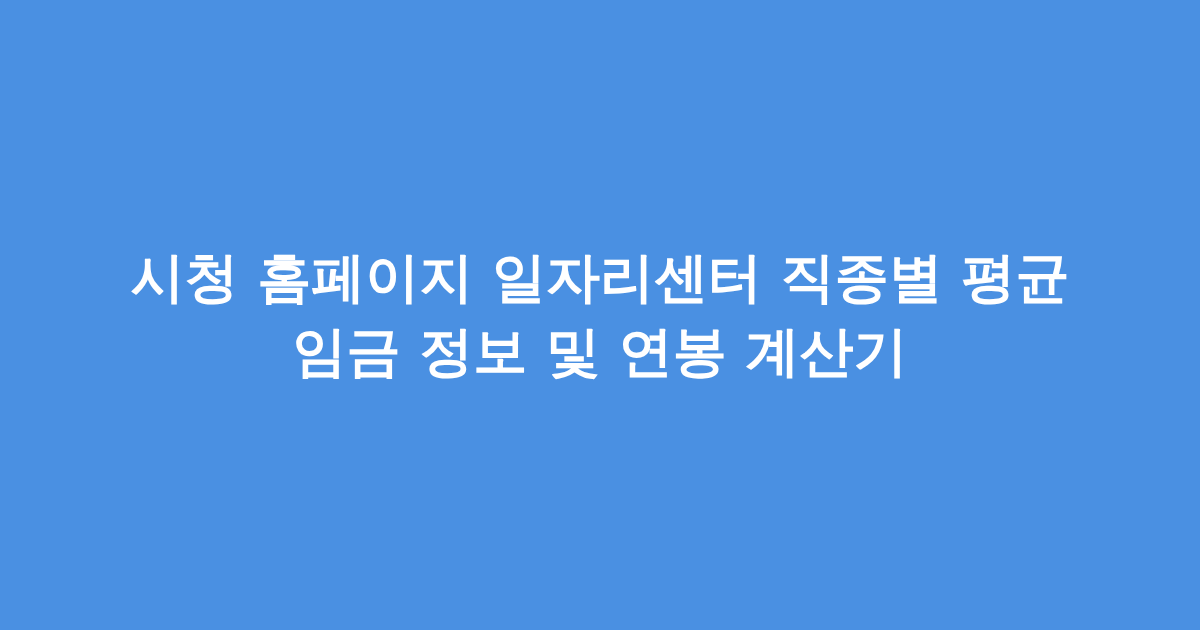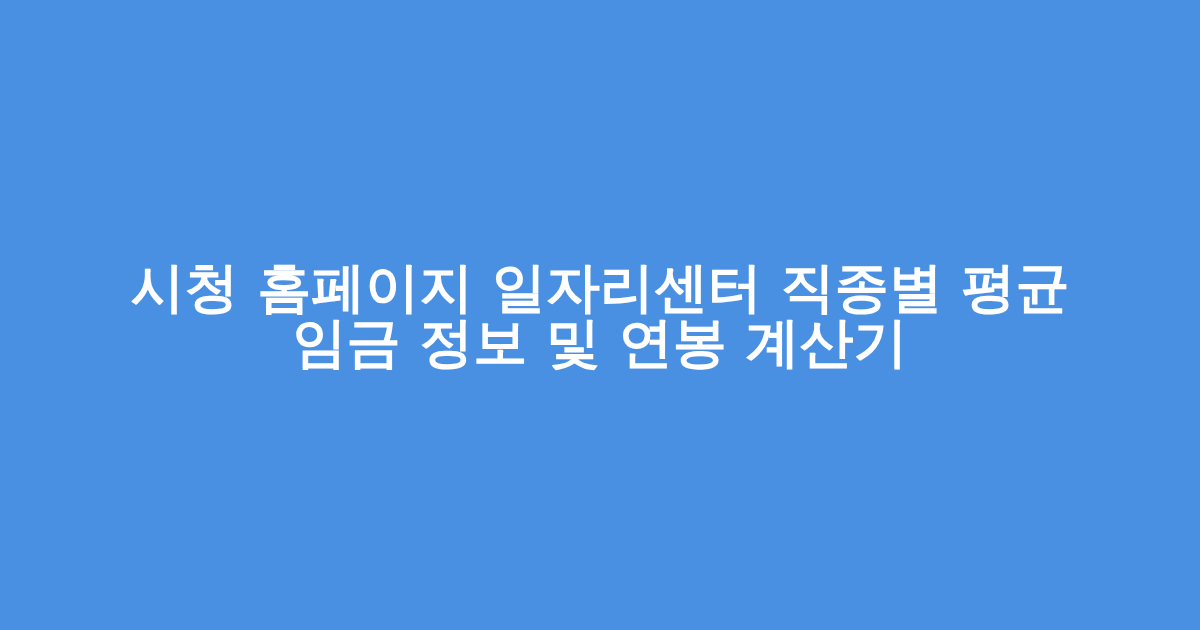--- a/index.html
+++ b/index.html
@@ -32,21 +32,21 @@
     padding: 0 20px;
     box-sizing: border-box;
   }
 
   #page-title {
     margin: 0;
     color: #ffffff;
     font-family: "DejaVu Sans", "Liberation Sans", sans-serif;
     font-weight: 700;
     font-size: 54px;
-    line-height: 55px;
+    line-height: 74px;
     letter-spacing: 0px;
     word-break: keep-all;
     white-space: pre-wrap;
     text-rendering: geometricPrecision;
   }
 </style>
 </head>
 <body>
 
 <div id="og-card" style="background-color: rgb(74, 144, 226);">

